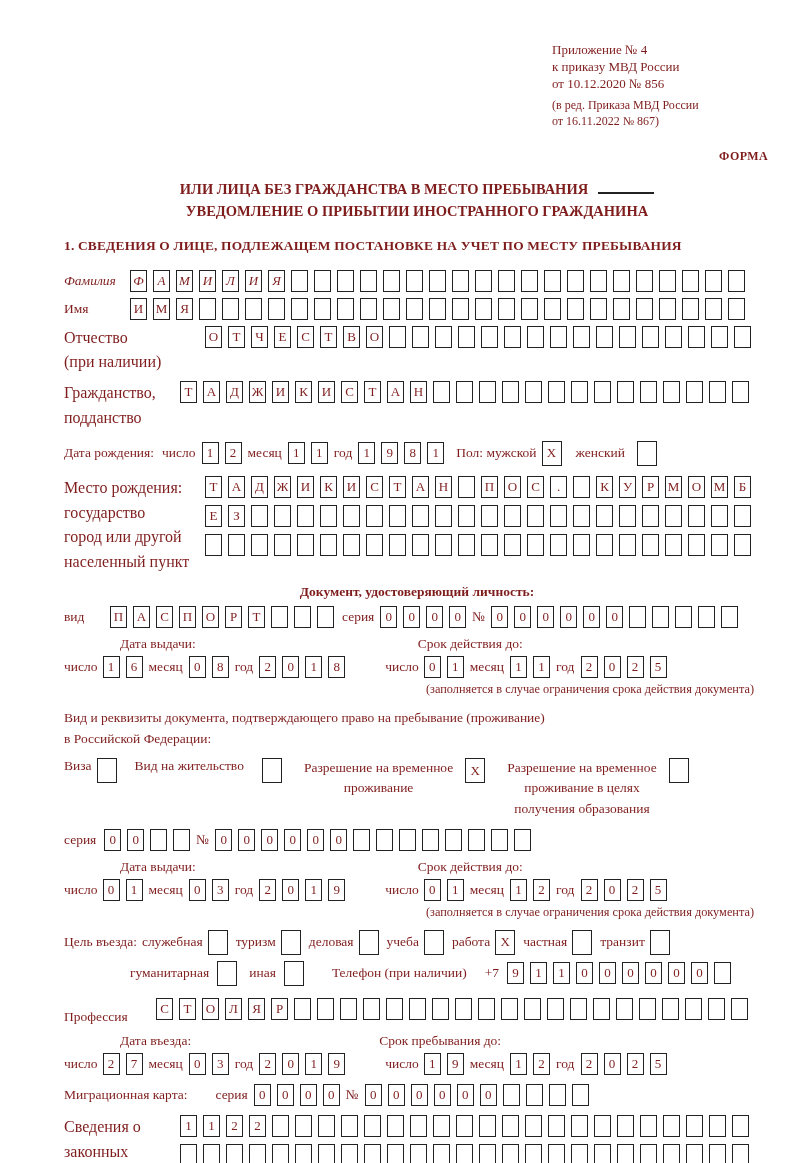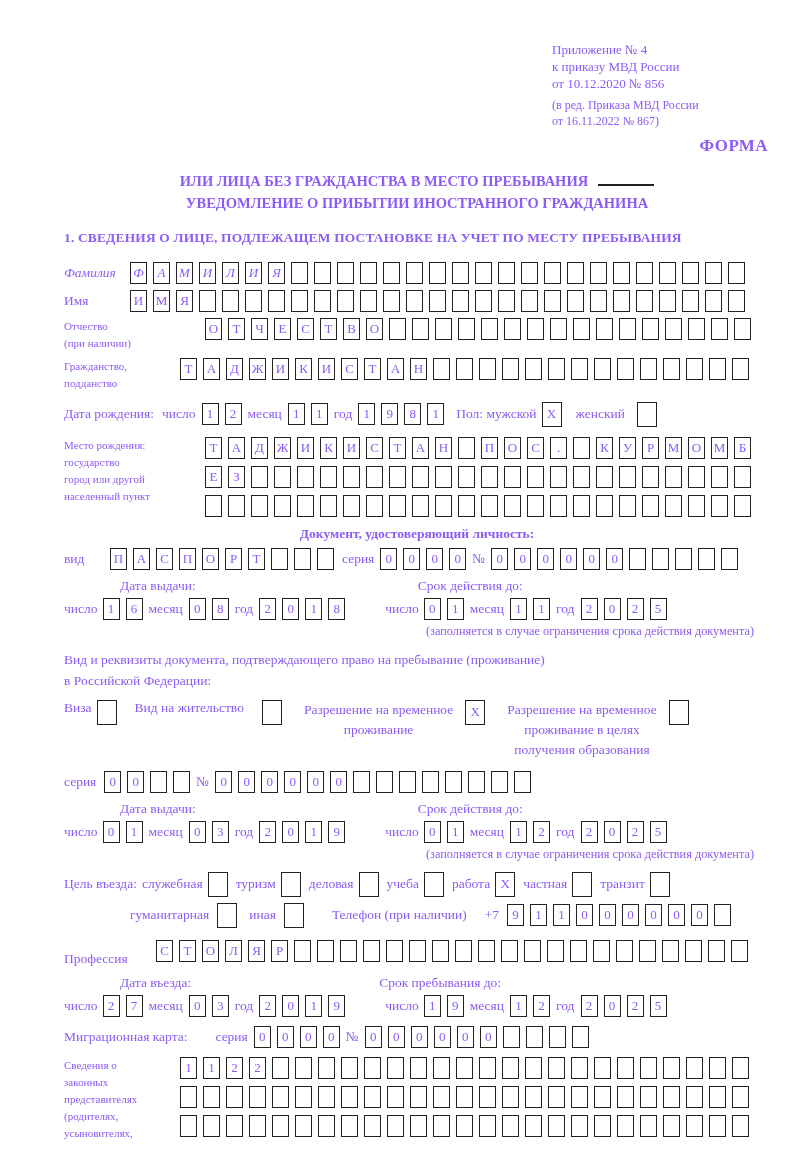--- a/index.html
+++ b/index.html
@@ -1,38 +1,38 @@
 <!DOCTYPE html>
 <html><head>
 <meta charset="utf-8">
 <style>
   html,body{margin:0;padding:0;background:#fff;}
   .page{
-    width:800px;height:1163px;box-sizing:border-box;background:#fff;color:#8b5cf6;
+    width:800px;height:1163px;box-sizing:border-box;background:#fff;color:#7f1d1d;
     font-family:"Liberation Serif","DejaVu Serif",serif;
     padding:42px 30px 24px 64px;overflow:hidden;position:relative;
   }
   
   .annex{margin-left:auto;width:218px;font-size:13px;line-height:1.3;}
   .annex-edit{font-size:12px;margin-top:5px;line-height:1.33;}
-  .forma{text-align:right;font-weight:bold;font-size:17px;margin-top:6px;letter-spacing:.4px;padding-right:2px;}
+  .forma{text-align:right;font-weight:bold;font-size:12px;margin-top:19px;letter-spacing:.4px;padding-right:2px;}
   .title{text-align:center;font-weight:bold;font-size:14.5px;margin-top:14px;line-height:1.55;}
   .uline{display:inline-block;width:56px;border-bottom:2px solid #222;margin-left:10px;vertical-align:baseline;}
   .sec1{font-weight:bold;font-size:13.4px;margin-top:15px;letter-spacing:.2px;}
   
   .row{display:flex;align-items:center;margin-top:6px;}
   .top{align-items:flex-start;}
   .lbl,.sm{font-size:13.5px;flex:none;}
   .sm{margin:0 6px;}
   .cells{display:inline-flex;gap:6px;flex:none;}
   .cell{box-sizing:border-box;flex:none;width:17px;height:22px;border:1.7px solid #222;
         display:flex;align-items:center;justify-content:center;font-size:13px;background:#fff;}
   .chk .cell{width:20px;height:25px;}
   .stack{display:flex;flex-direction:column;gap:7px;}
-  .lines div{font-size:11px;line-height:1.55;}
+  .lines div{font-size:16px;line-height:1.55;}
   .w-fam{width:66px;}
   .w-otch{width:141px;}
   .w-grazh{width:116px;}
   .w-mesto{width:141px;}
   .w-vid{width:46px;}
   .w-prof{width:92px;margin-top:15px;}
   .w-sved{width:116px;}
   .doc-head{text-align:center;font-weight:bold;font-size:13.5px;margin-top:9px;}
   .date-heads{display:flex;font-size:13.5px;margin-top:8px;}
   .dh1{margin-left:56px;flex:none;}

